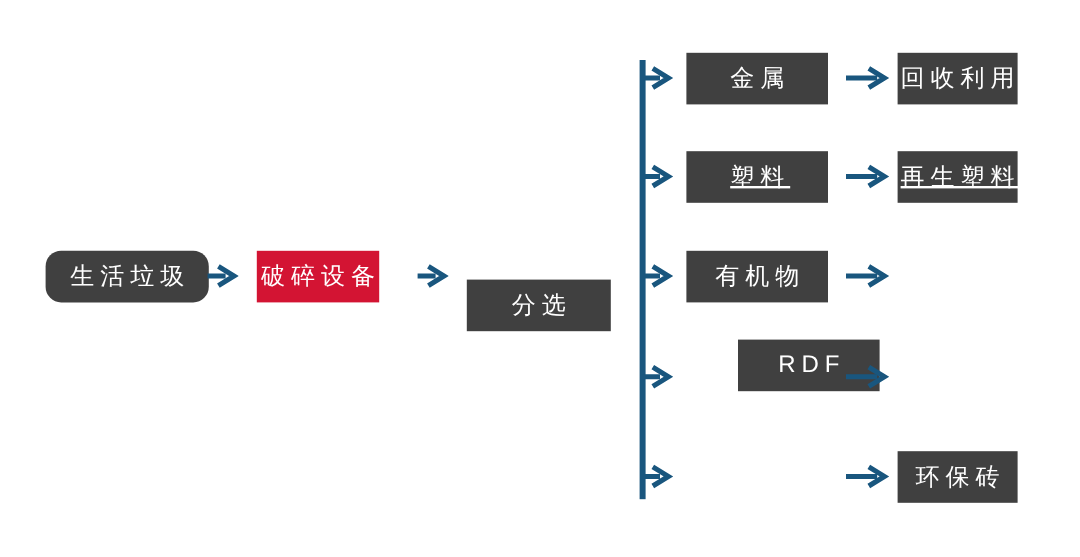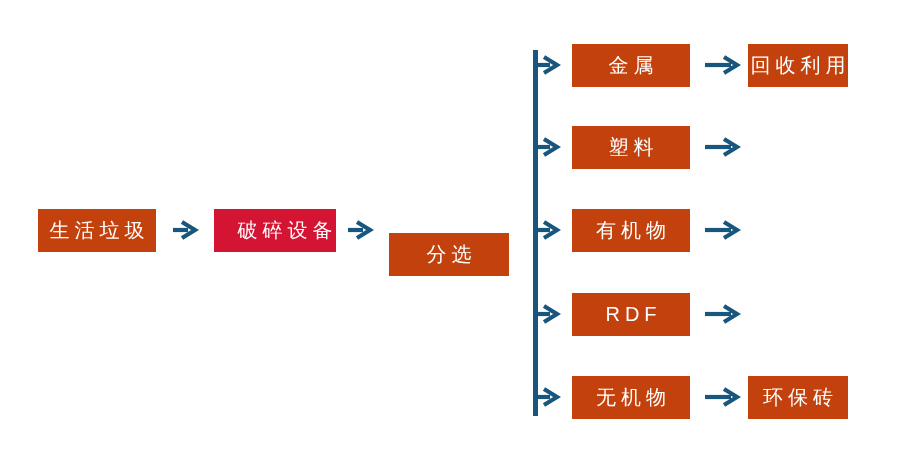--- a/index.html
+++ b/index.html
@@ -6,47 +6,47 @@
   .canvas{
     position:relative;
     width:900px;height:464px;
     background:#ffffff;
     overflow:hidden;
     font-family:"Liberation Sans","DejaVu Sans",sans-serif;
   }
   .node{
     position:absolute;
     height:43px;
-    background:#c2410c;
+    background:#404040;
     color:#ffffff;
     display:flex;
     align-items:center;
     justify-content:center;
     font-size:20px;
     letter-spacing:5px;
     text-indent:5px;
     white-space:nowrap;
   }
   .node.red{background:#D31433;}
   .arrow{position:absolute;display:block;}
   .arrow path{stroke:#19567E;stroke-width:4.2;fill:none;stroke-linejoin:miter;}
   .spine{
     position:absolute;
     left:533px;top:50px;
     width:5px;height:366px;
     background:#19567E;
   }
   
-  .n-main1{left:38px;top:209px;width:118px;}
-  .n-main2{left:214px;top:209px;width:102px;padding-left:20px;}
+  .n-main1{left:38px;top:209px;width:136px;border-radius:13px;}
+  .n-main2{left:214px;top:209px;width:102px;}
   .n-main3{left:389px;top:209px;width:120px;margin-top:24px;}
   
   .col-out{left:572px;width:118px;}
   .col-res{left:748px;width:100px;}
-  .r1{top:44px;}  .r2{top:126px;} .r3{top:209px;} .r4{top:293px;} .r5{top:376px;}
+  .r1{top:44px;}  .r2{top:126px;text-decoration:underline;} .r3{top:209px;} .r4{top:283px;margin-left:43px;} .r5{top:376px;}
   .a-main1{left:172px;top:219px;}
   .a-main2{left:347px;top:219px;}
   .a-branch{left:534px;}
   .a-mid{left:704px;}
   .ay1{top:54px;} .ay2{top:136px;} .ay3{top:219px;} .ay4{top:303px;} .ay5{top:386px;}
 </style>
 </head>
 <body>
 
 <div class="canvas">
@@ -87,21 +87,20 @@
     </svg>
   <svg class="arrow a-branch ay5" width="27" height="22" viewBox="0 0 27 22">
       <path d="M1 11 H16"></path>
       <path d="M10 3 L23 11 L10 19"></path>
     </svg>
 
   <div class="node col-out r1">金属</div>
   <div class="node col-out r2">塑料</div>
   <div class="node col-out r3">有机物</div>
   <div class="node col-out r4">RDF</div>
-  <div class="node col-out r5">无机物</div>
 
   <svg class="arrow a-mid ay1" width="38" height="22" viewBox="0 0 38 22">
       <path d="M1 11 H27"></path>
       <path d="M20 3 L33 11 L20 19"></path>
     </svg>
   <svg class="arrow a-mid ay2" width="38" height="22" viewBox="0 0 38 22">
       <path d="M1 11 H27"></path>
       <path d="M20 3 L33 11 L20 19"></path>
     </svg>
   <svg class="arrow a-mid ay3" width="38" height="22" viewBox="0 0 38 22">
@@ -111,15 +110,16 @@
   <svg class="arrow a-mid ay4" width="38" height="22" viewBox="0 0 38 22">
       <path d="M1 11 H27"></path>
       <path d="M20 3 L33 11 L20 19"></path>
     </svg>
   <svg class="arrow a-mid ay5" width="38" height="22" viewBox="0 0 38 22">
       <path d="M1 11 H27"></path>
       <path d="M20 3 L33 11 L20 19"></path>
     </svg>
 
   <div class="node col-res r1">回收利用</div>
+  <div class="node col-res r2">再生塑料</div>
   <div class="node col-res r5">环保砖</div>
 
 </div>
 
 </body></html>

